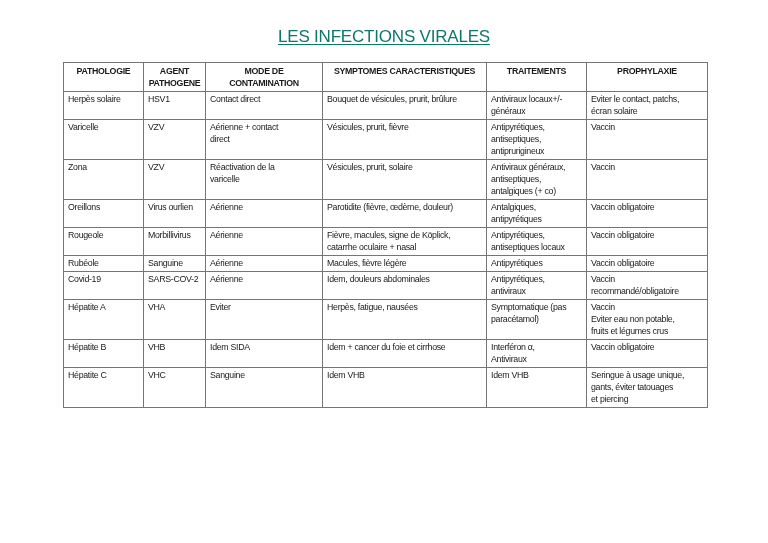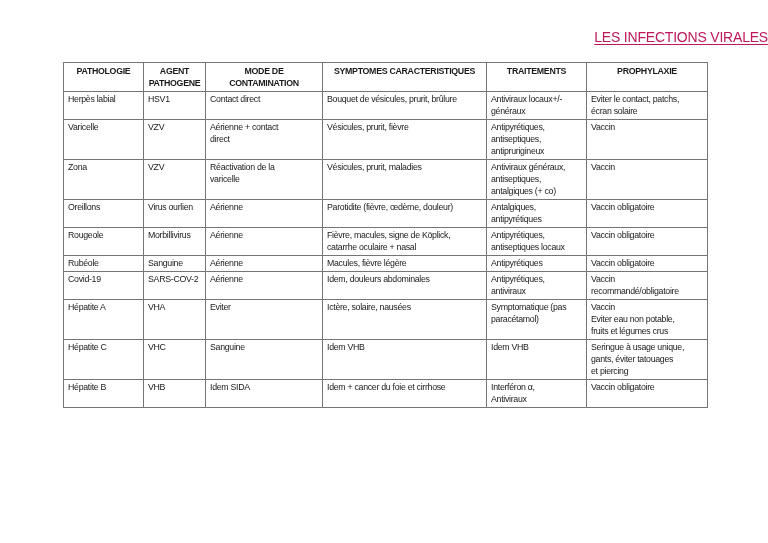--- a/index.html
+++ b/index.html
@@ -13,28 +13,28 @@
     height: 543px;
     background: #ffffff;
     overflow: hidden;
     font-family: "Liberation Sans", sans-serif;
     color: #1a1a1a;
     box-sizing: border-box;
     padding-top: 28px;
   }
   .title {
     margin: 0;
-    text-align: right;
-    font-size: 14px;
+    text-align: center;
+    font-size: 17px;
     font-weight: 400;
     letter-spacing: -0.2px;
     line-height: 18px;
     text-decoration: underline;
     text-underline-offset: 2px;
-    color: #be185d;
+    color: #0f766e;
   }
   table.infections-table {
     border-collapse: collapse;
     table-layout: fixed;
     width: 644px;
     margin: 16px 0 0 63px;
     border-radius: 32px;
   }
   .infections-table th,
   .infections-table td {
@@ -85,21 +85,21 @@
 PATHOGENE</th>
         <th>MODE DE
 CONTAMINATION</th>
         <th>SYMPTOMES CARACTERISTIQUES</th>
         <th>TRAITEMENTS</th>
         <th>PROPHYLAXIE</th>
       </tr>
     </thead>
     <tbody id="table-body">
         <tr>
-          <td>Herpès labial</td>
+          <td>Herpès solaire</td>
           <td>HSV1</td>
           <td>Contact direct</td>
           <td>Bouquet de vésicules, prurit, brûlure</td>
           <td>Antiviraux locaux+/-
 généraux</td>
           <td>Eviter le contact, patchs,
 écran solaire</td>
         </tr>
         <tr>
           <td>Varicelle</td>
@@ -110,21 +110,21 @@
           <td>Antipyrétiques,
 antiseptiques,
 antiprurigineux</td>
           <td>Vaccin</td>
         </tr>
         <tr>
           <td>Zona</td>
           <td>VZV</td>
           <td>Réactivation de la
 varicelle</td>
-          <td>Vésicules, prurit, maladies</td>
+          <td>Vésicules, prurit, solaire</td>
           <td>Antiviraux généraux,
 antiseptiques,
 antalgiques (+ co)</td>
           <td>Vaccin</td>
         </tr>
         <tr>
           <td>Oreillons</td>
           <td>Virus ourlien</td>
           <td>Aérienne</td>
           <td>Parotidite (fièvre, œdème, douleur)</td>
@@ -157,41 +157,41 @@
           <td>Idem, douleurs abdominales</td>
           <td>Antipyrétiques,
 antiviraux</td>
           <td>Vaccin
 recommandé/obligatoire</td>
         </tr>
         <tr>
           <td>Hépatite A</td>
           <td>VHA</td>
           <td>Eviter</td>
-          <td>Ictère, solaire, nausées</td>
+          <td>Herpès, fatigue, nausées</td>
           <td>Symptomatique (pas
 paracétamol)</td>
           <td>Vaccin
 Eviter eau non potable,
 fruits et légumes crus</td>
+        </tr>
+        <tr>
+          <td>Hépatite B</td>
+          <td>VHB</td>
+          <td>Idem SIDA</td>
+          <td>Idem + cancer du foie et cirrhose</td>
+          <td>Interféron α,
+Antiviraux</td>
+          <td>Vaccin obligatoire</td>
         </tr>
         <tr>
           <td>Hépatite C</td>
           <td>VHC</td>
           <td>Sanguine</td>
           <td>Idem VHB</td>
           <td>Idem VHB</td>
           <td>Seringue à usage unique,
 gants, éviter tatouages
 et piercing</td>
         </tr>
-        <tr>
-          <td>Hépatite B</td>
-          <td>VHB</td>
-          <td>Idem SIDA</td>
-          <td>Idem + cancer du foie et cirrhose</td>
-          <td>Interféron α,
-Antiviraux</td>
-          <td>Vaccin obligatoire</td>
-        </tr>
       </tbody>
   </table>
 </div>
 
 </body></html>

